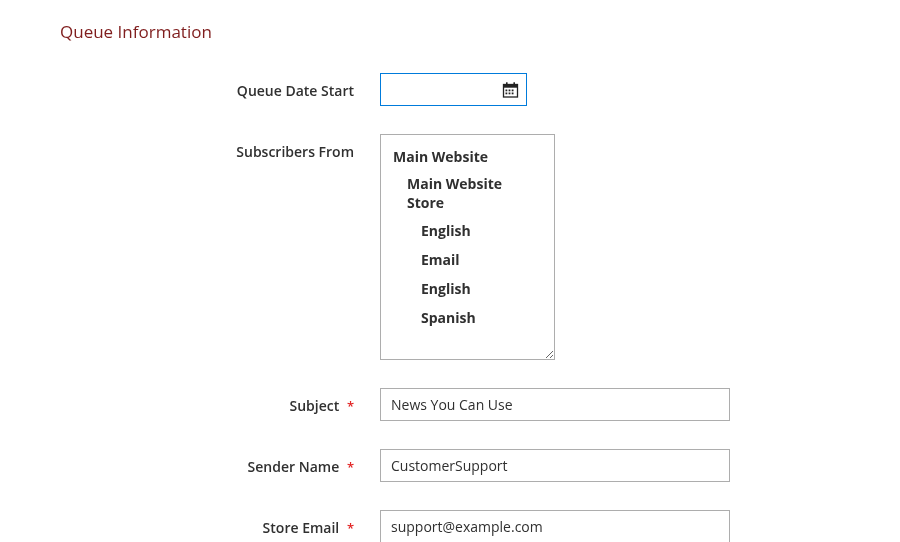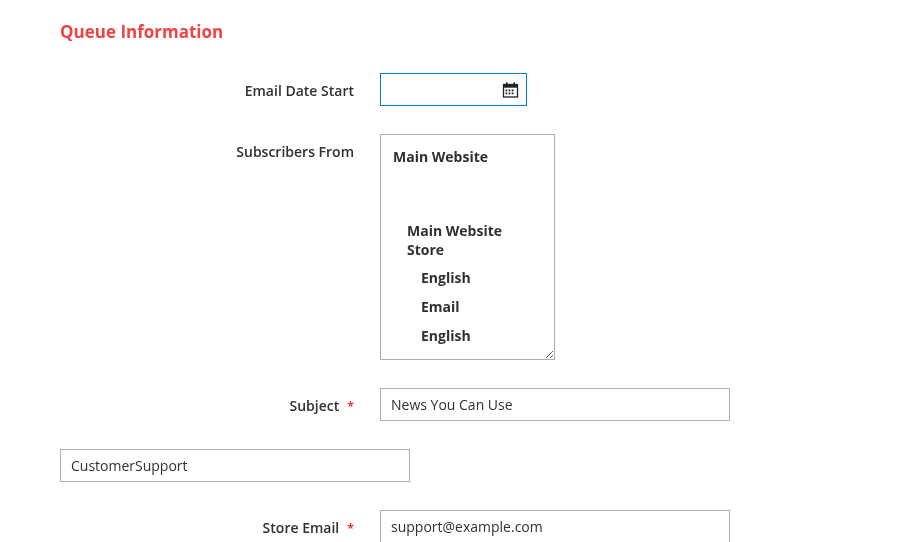--- a/index.html
+++ b/index.html
@@ -7,22 +7,22 @@
       font-family: 'Open Sans', 'Helvetica Neue', Helvetica, Arial, sans-serif;
       font-size: 14px;
       color: #333;
       background: #fff;
       width: 900px;
       height: 542px;
       padding: 20px 0 0 60px;
     }
     .section-title {
       font-size: 17px;
-      font-weight: 700;
-      color: #ef4444;
+      font-weight: 400;
+      color: #7f1d1d;
       margin-bottom: 30px;
     }
     .form-row {
       display: flex;
       align-items: flex-start;
       margin-bottom: 28px;
     }
     .form-label-col {
       width: 320px;
       text-align: right;
@@ -84,38 +84,37 @@
       font-weight: 700;
       font-size: 14px;
       padding: 4px 12px;
       color: #303030;
     }
     .listbox-store {
       font-weight: 700;
       font-size: 14px;
       padding: 4px 12px 4px 26px;
       color: #303030;
-      margin-top: 47px;
     }
     .listbox-option {
       font-weight: 700;
       font-size: 14px;
       padding: 5px 12px 5px 40px;
       color: #303030;
       cursor: pointer;
     }
   </style>
 </head>
 <body>
 
 <div class="section-title">Queue Information</div>
 
 <div class="form-row">
   <div class="form-label-col no-required">
-    <span>Email Date Start</span>
+    <span>Queue Date Start</span>
     
   </div>
   <div class="form-input-col">
     <div class="date-input-wrap">
       <input type="text" class="date-input" value="" style="">
       <span class="calendar-icon">
         <svg viewBox="0 0 17 17" width="17" height="17">
           <rect x="1.5" y="3" width="14" height="12.5" fill="none" stroke="#222" stroke-width="1.3"></rect>
           <rect x="1.5" y="3" width="14" height="3.2" fill="#222"></rect>
           <rect x="4" y="0.8" width="1.6" height="3" fill="#222"></rect>
@@ -153,20 +152,24 @@
   <div class="form-label-col">
     <span>Subject</span>
     <span class="required">*</span>
   </div>
   <div class="form-input-col">
     <input type="text" class="text-input" value="News You Can Use" style="">
   </div>
 </div>
 
 <div class="form-row">
+  <div class="form-label-col">
+    <span>Sender Name</span>
+    <span class="required">*</span>
+  </div>
   <div class="form-input-col">
     <input type="text" class="text-input" value="CustomerSupport" style="">
   </div>
 </div>
 
 <div class="form-row">
   <div class="form-label-col">
     <span>Store Email</span>
     <span class="required">*</span>
   </div>

